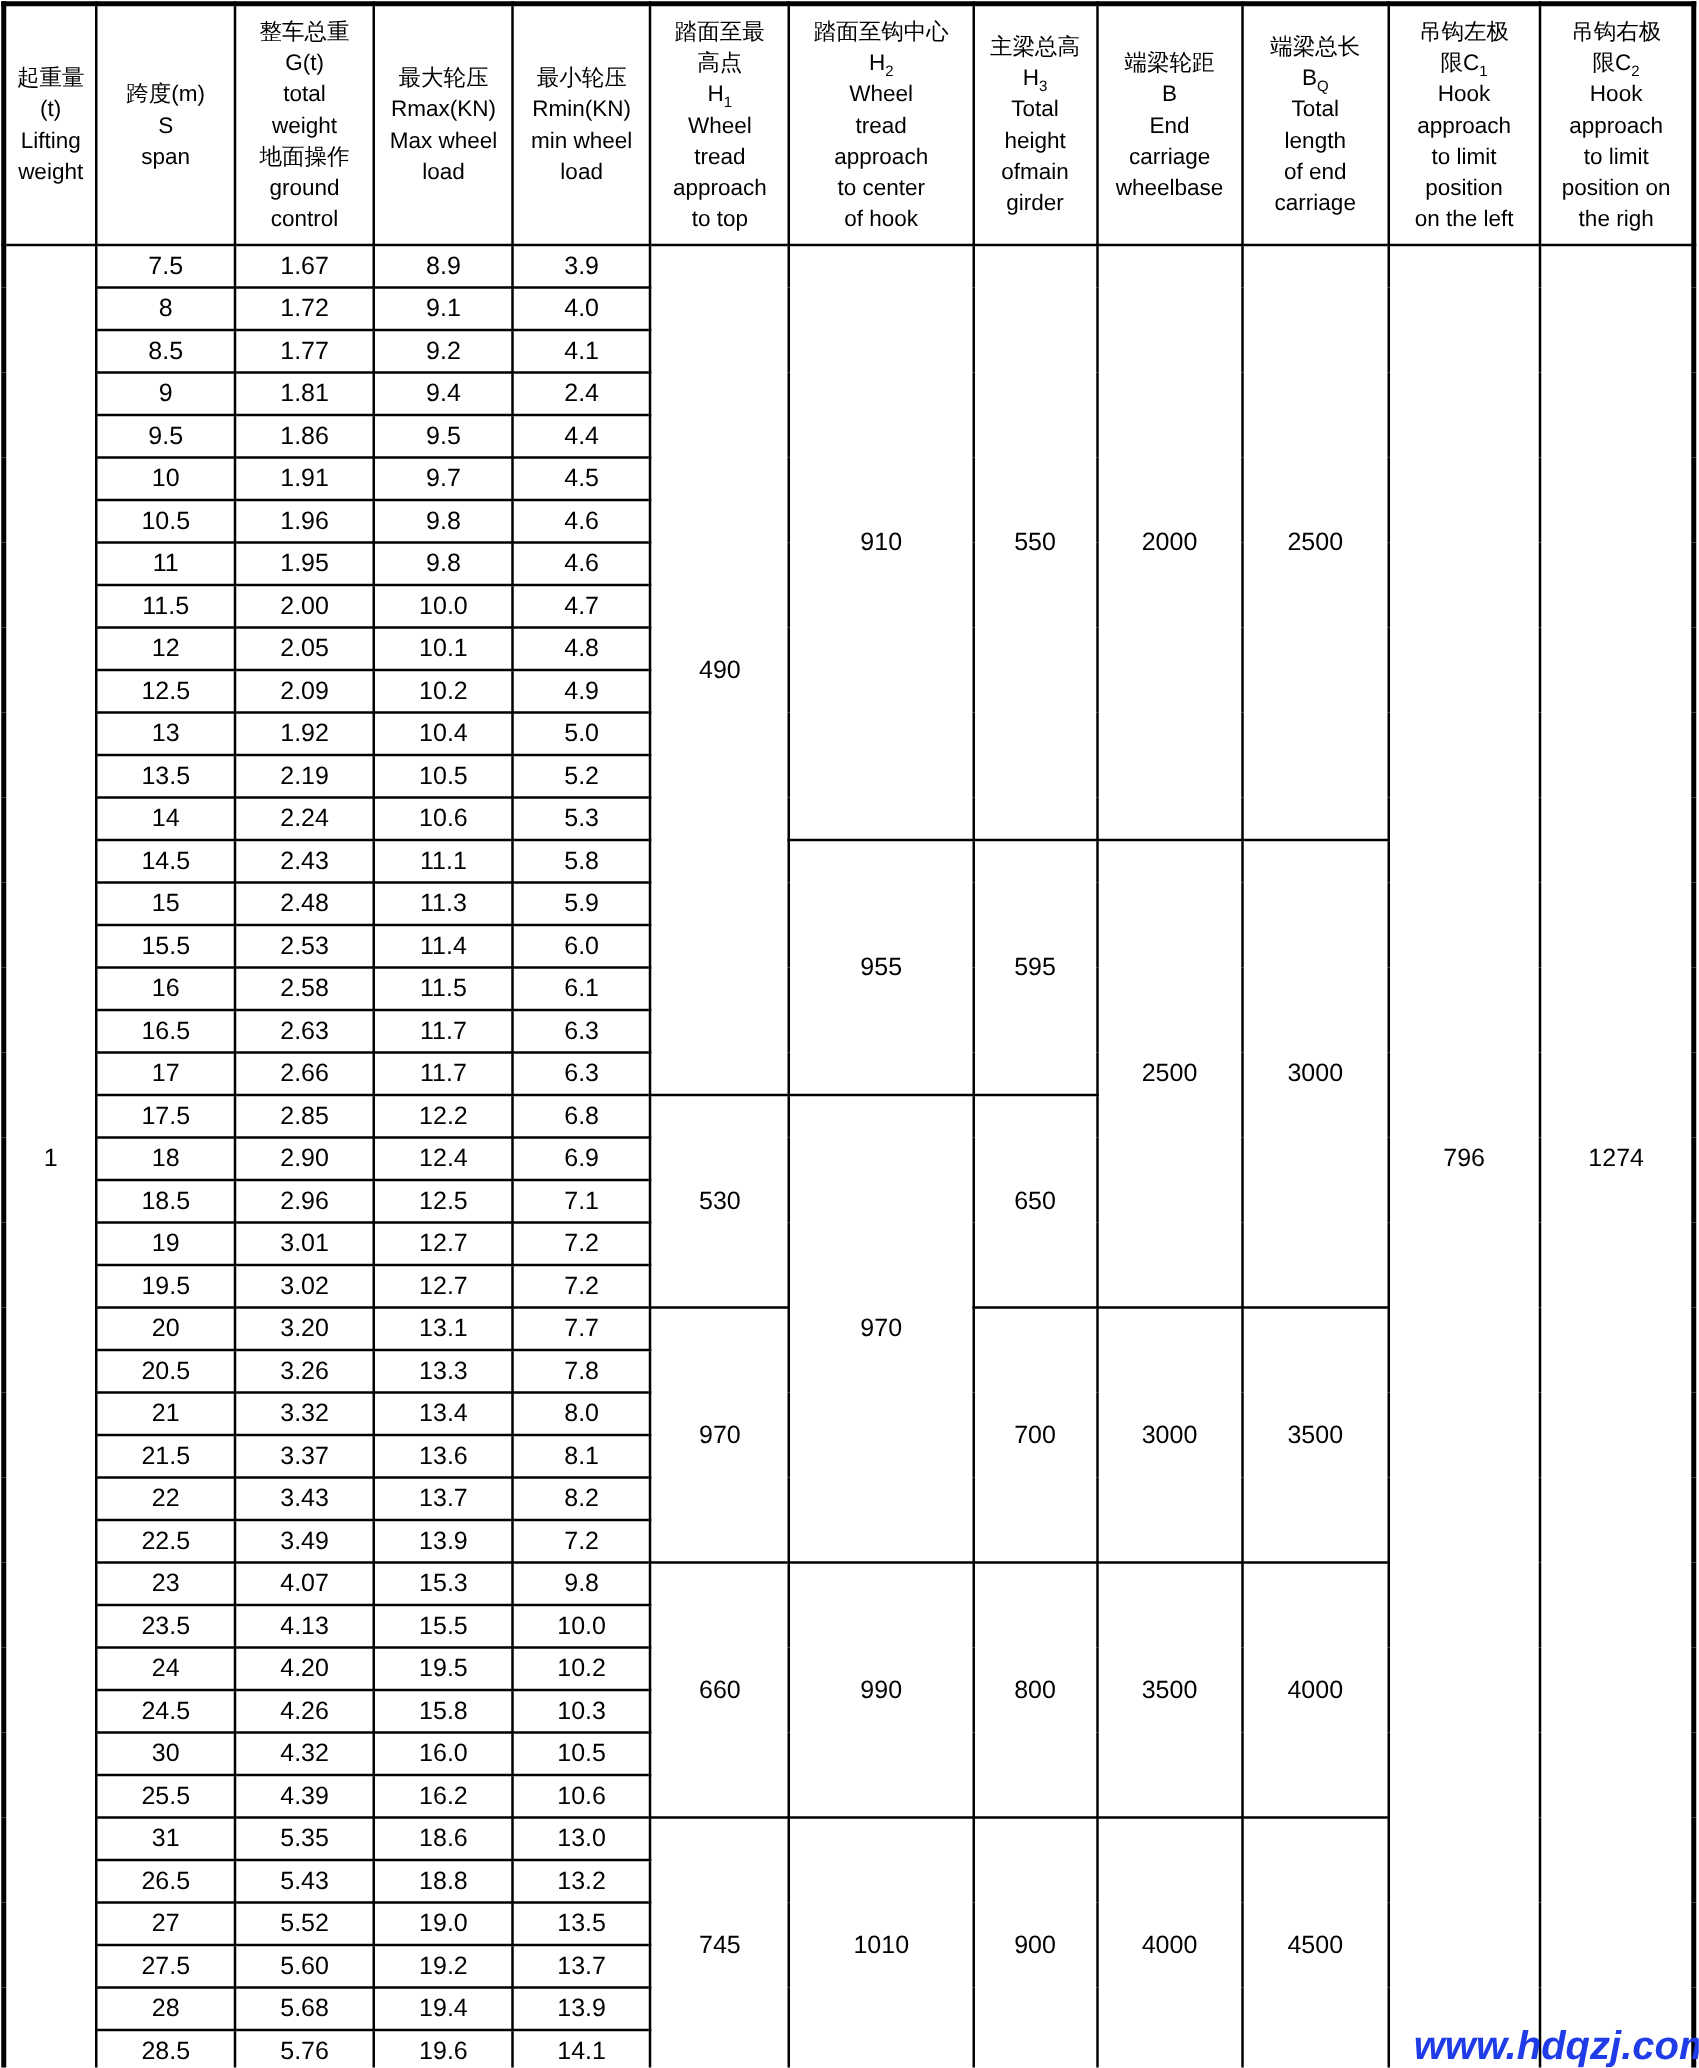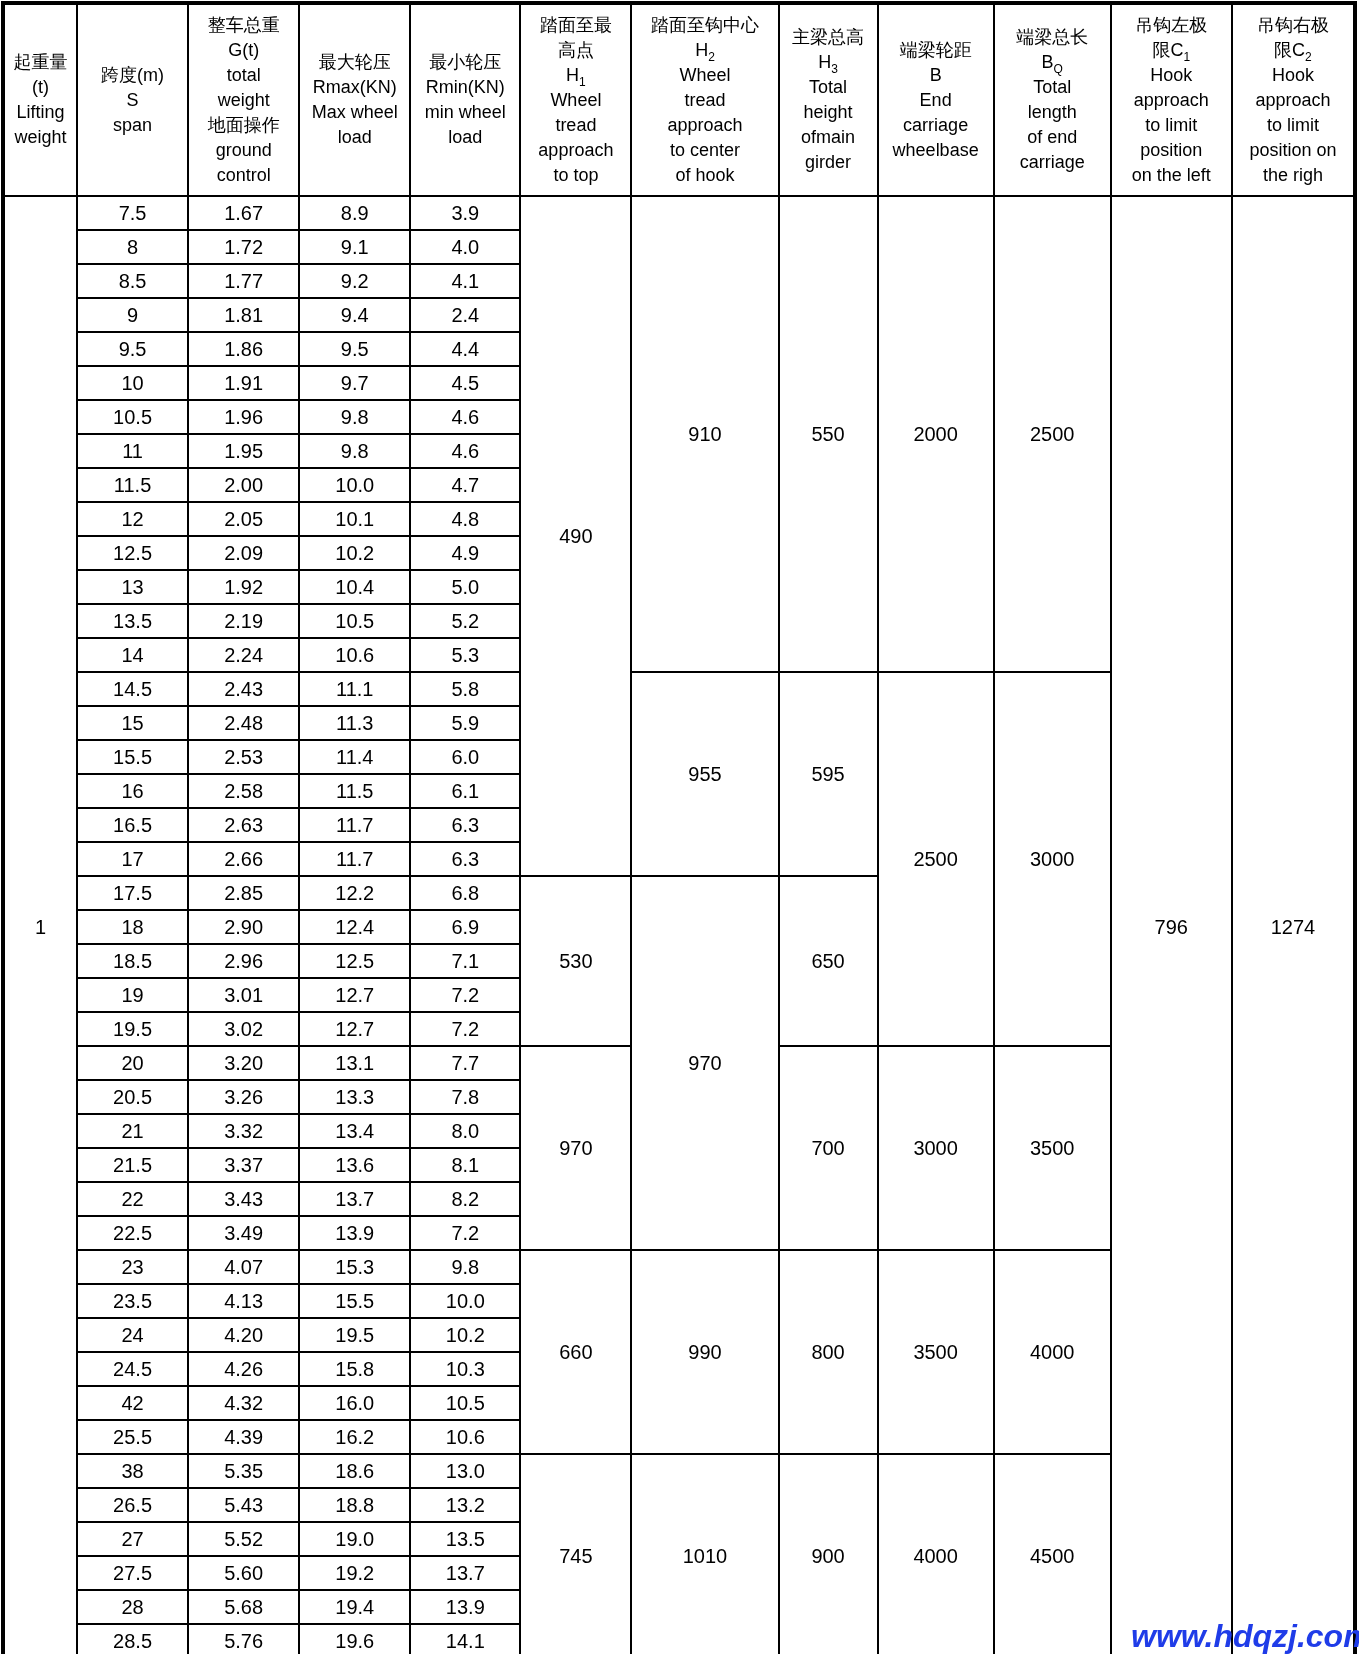--- a/index.html
+++ b/index.html
@@ -405,33 +405,33 @@
         <td>19.5</td>
         <td>10.2</td>
       </tr>
       <tr>
         <td>24.5</td>
         <td>4.26</td>
         <td>15.8</td>
         <td>10.3</td>
       </tr>
       <tr>
-        <td>42</td>
+        <td>30</td>
         <td>4.32</td>
         <td>16.0</td>
         <td>10.5</td>
       </tr>
       <tr>
         <td>25.5</td>
         <td>4.39</td>
         <td>16.2</td>
         <td>10.6</td>
       </tr>
       <tr>
-        <td>38</td>
+        <td>31</td>
         <td>5.35</td>
         <td>18.6</td>
         <td>13.0</td>
         <td rowspan="6">745</td>
         <td rowspan="6">1010</td>
         <td rowspan="6">900</td>
         <td rowspan="6">4000</td>
         <td rowspan="6">4500</td>
       </tr>
       <tr>

